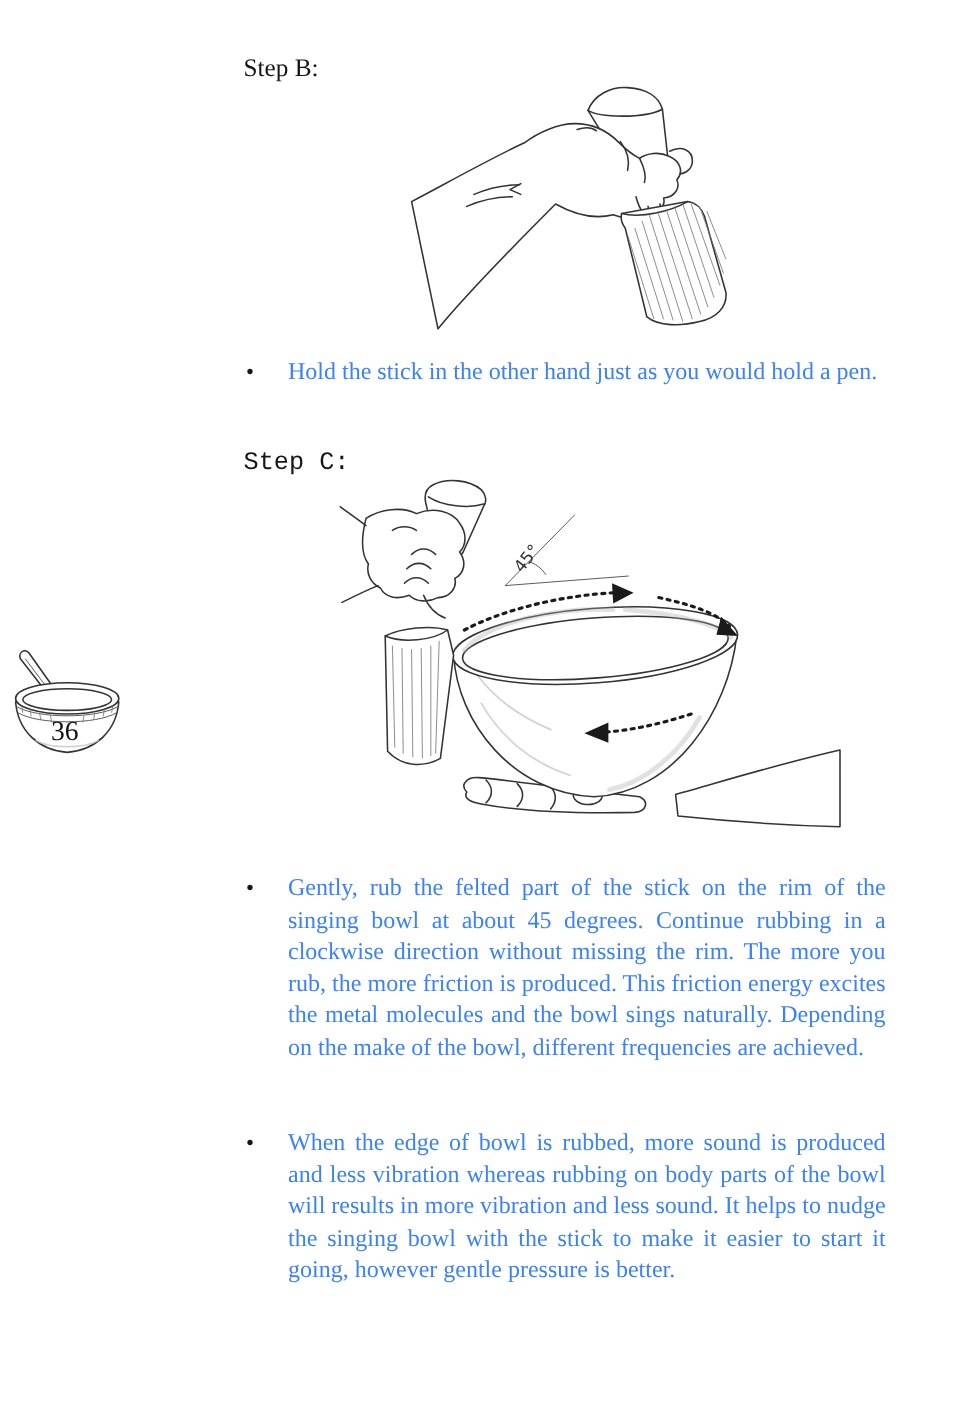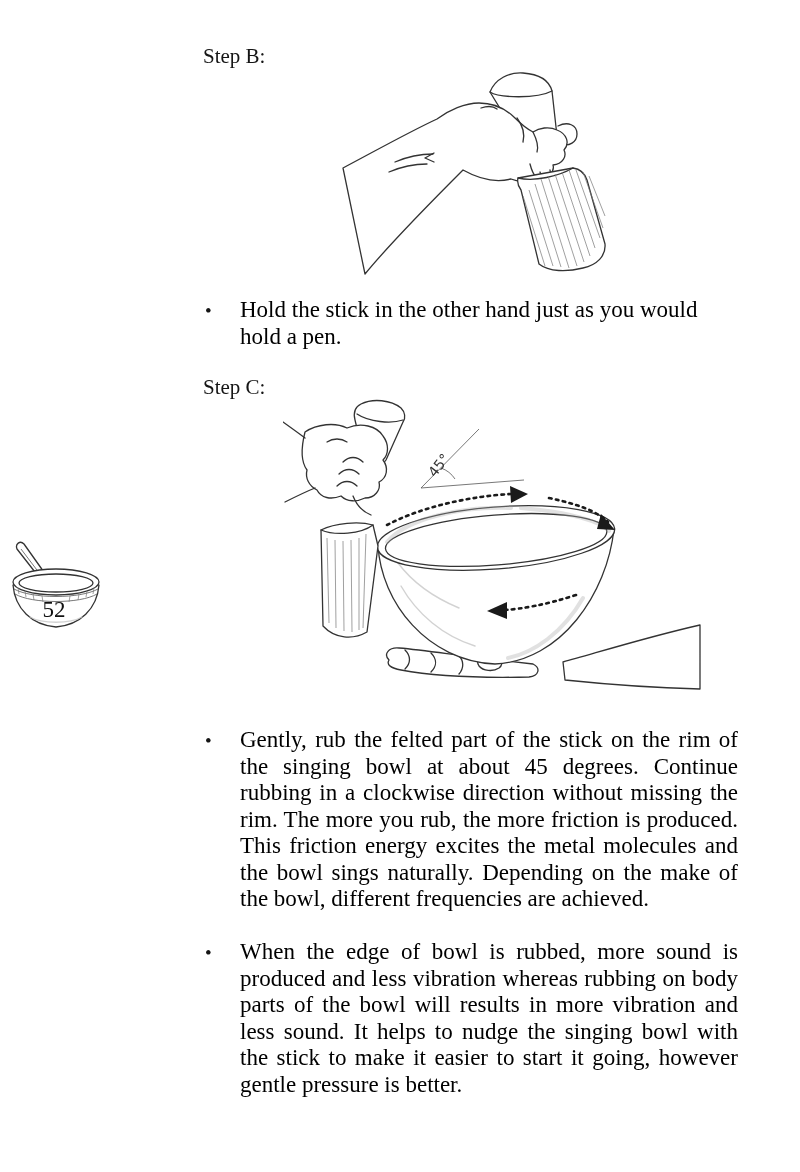--- a/index.html
+++ b/index.html
@@ -2,21 +2,21 @@
 <html><head>
 <meta charset="utf-8">
 <style>
   html,body{margin:0;padding:0;background:#ffffff;}
   .page{position:relative;width:800px;height:1122px;background:#ffffff;overflow:hidden;
         font-family:"Liberation Serif", serif;color:#151515;}
   .step-heading{position:absolute;left:203px;margin:0;font-size:21px;font-weight:400;color:#151515;}
   .fig{position:absolute;}
   .bullet-row{position:absolute;left:205px;width:533px;display:flex;align-items:flex-start;}
   .bullet-dot{width:35px;flex:0 0 35px;font-size:19px;line-height:27px;color:#151515;}
-  .bullet-text{flex:1;margin:0;font-size:23px;line-height:26.5px;color:#000000;}
+  .bullet-text{flex:1;margin:0;font-size:20px;line-height:26.5px;color:#3b82f6;}
   .justify{text-align:justify;font-family:Liberation Serif, serif;}
   .page-marker{position:absolute;left:2px;top:541px;width:106px;height:98px;}
   .page-number{position:absolute;left:0;top:56px;width:104px;text-align:center;
                font-size:23px;color:#111;}
   .footer-title{position:absolute;left:0;top:1126px;width:800px;box-sizing:border-box;
                 padding-left:62px;text-align:center;font-size:21px;
                 font-family:"DejaVu Sans", sans-serif;}
   svg{display:block;}
   .ink{stroke:#333;stroke-width:1.3;fill:none;stroke-linecap:round;stroke-linejoin:round;}
   .ink-fill{stroke:#333;stroke-width:1.3;fill:#ffffff;stroke-linecap:round;stroke-linejoin:round;}
@@ -59,21 +59,21 @@
       <path class="ink" d="M181,112 C198,116 222,110 236,102"></path>
       <path class="hatch" d="M186,130 L208,200 M192,124 L216,200 M198,118 L224,201 M204,113 L232,202 M211,110 L240,200 M218,108 L247,196 M225,106 L253,190 M232,104 L258,182 M239,104 L263,172 M246,106 L266,162 M252,110 L268,150"></path>
     </svg>
   </div>
 
   <div class="bullet-row" style="top:297px;">
     <span class="bullet-dot">•</span>
     <p class="bullet-text">Hold the stick in the other hand just as you would hold a pen.</p>
   </div>
 
-  <h2 class="step-heading" style="top:375px;">Step C:</h2>
+  <h2 class="step-heading" style="top:375px;font-family:Liberation Mono, monospace;">Step C:</h2>
 
   <div class="fig" style="left:283px;top:398px;width:420px;height:298px;">
     <svg width="420" height="298" viewBox="0 0 420 298">
 
       <path class="ink-fill" d="M417,227 C360,240 310,256 280,264 L282,282 C330,287 380,290 417,291 Z"></path>
 
       <path class="ink-fill" d="M106,262 C100,256 106,249 116,250 C140,252 165,256 190,259 L250,266 C258,270 256,278 246,279 C200,280 150,278 118,272 C108,270 103,267 106,262 Z"></path>
       <path class="ink" d="M122,252 C128,258 128,265 122,271 M148,255 C154,261 154,268 148,274 M176,258 C181,263 181,270 176,276"></path>
       <path class="ink-fill" d="M196,268 C192,262 198,257 208,258 C218,259 222,265 216,270 C210,274 200,273 196,268 Z"></path>
 
@@ -126,21 +126,21 @@
       <path class="ink-fill" d="M11,44 C13,68 30,84 54,86 C78,84 95,68 97,44 C70,36 30,36 11,44 Z"></path>
 
       <ellipse class="ink-fill" cx="54" cy="41" rx="43" ry="13"></ellipse>
       <ellipse class="ink" cx="54" cy="42" rx="37" ry="9"></ellipse>
 
       <path class="thin" d="M12,48 C30,58 78,58 96,48"></path>
       <path class="thin" d="M13,53 C30,63 78,63 95,53"></path>
       <path class="hatch" d="M16,47 L17,53 M23,50 L24,56 M31,53 L32,59 M40,55 L41,61 M68,55 L67,61 M77,53 L76,59 M85,50 L84,56 M92,47 L91,53"></path>
       <path class="soft2" d="M28,76 C40,83 68,83 80,76"></path>
     </svg>
-    <span class="page-number">52</span>
+    <span class="page-number">36</span>
   </div>
 
   <div class="bullet-row" style="top:727px;">
     <span class="bullet-dot">•</span>
     <p class="bullet-text justify">Gently, rub the felted part of the stick on the rim of the singing bowl at about 45 degrees. Continue rubbing in a clockwise direction without missing the rim. The more you rub, the more friction is produced. This friction energy excites the metal molecules and the bowl sings naturally. Depending on the make of the bowl, different frequencies are achieved.</p>
   </div>
 
   <div class="bullet-row" style="top:939px;">
     <span class="bullet-dot">•</span>
     <p class="bullet-text justify">When the edge of bowl is rubbed, more sound is produced and less vibration whereas rubbing on body parts of the bowl will results in more vibration and less sound. It helps to nudge the singing bowl with the stick to make it easier to start it going, however gentle pressure is better.</p>

